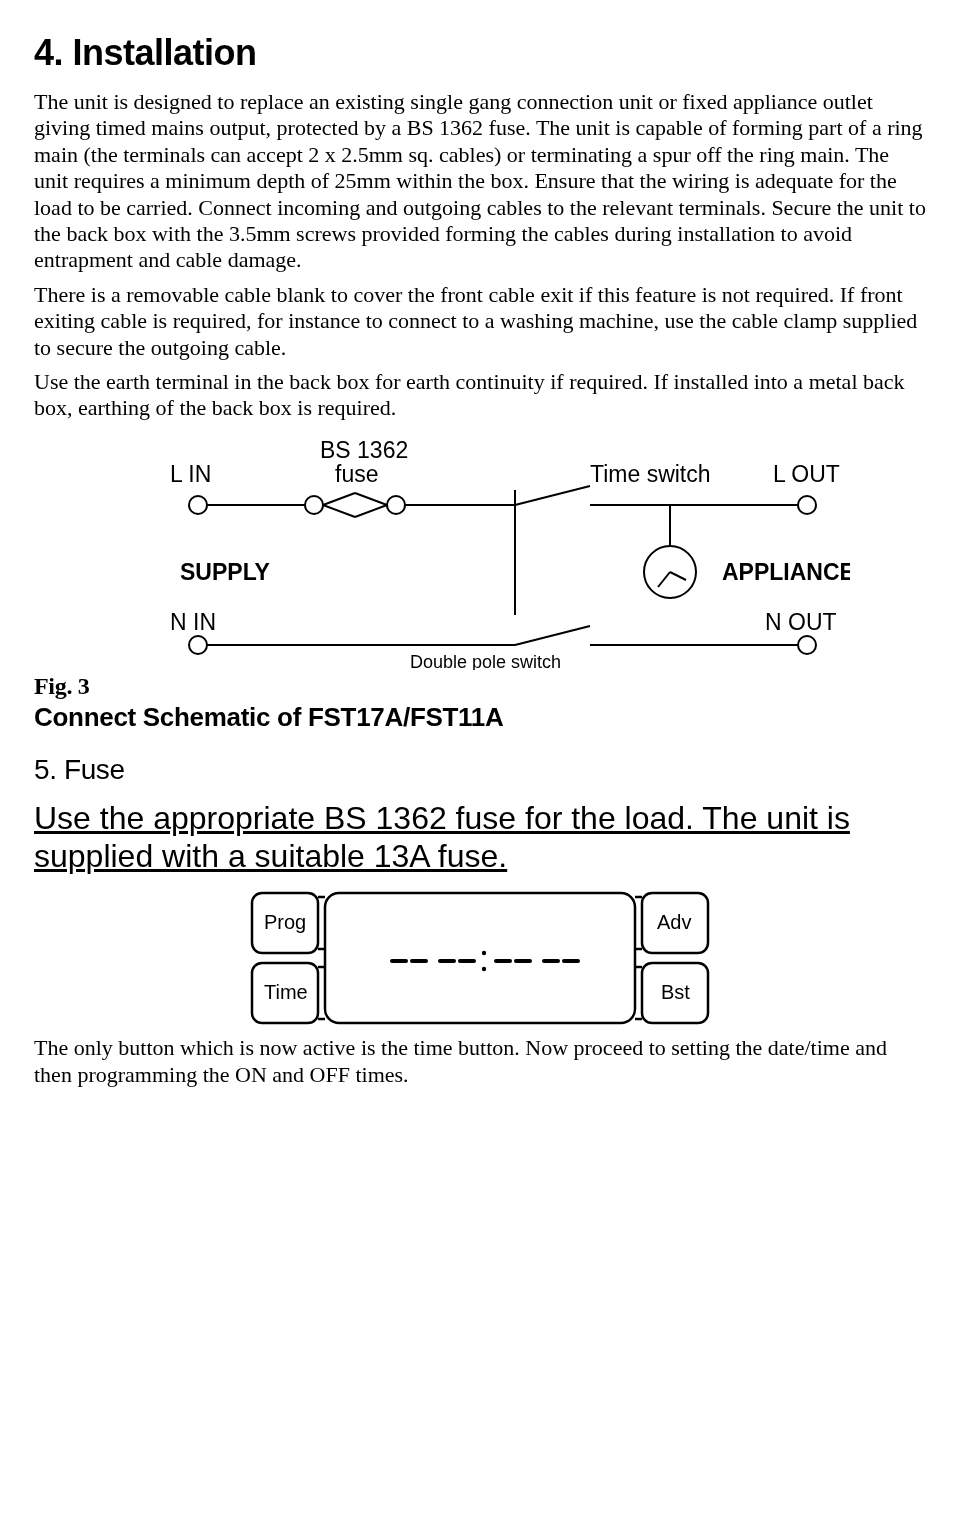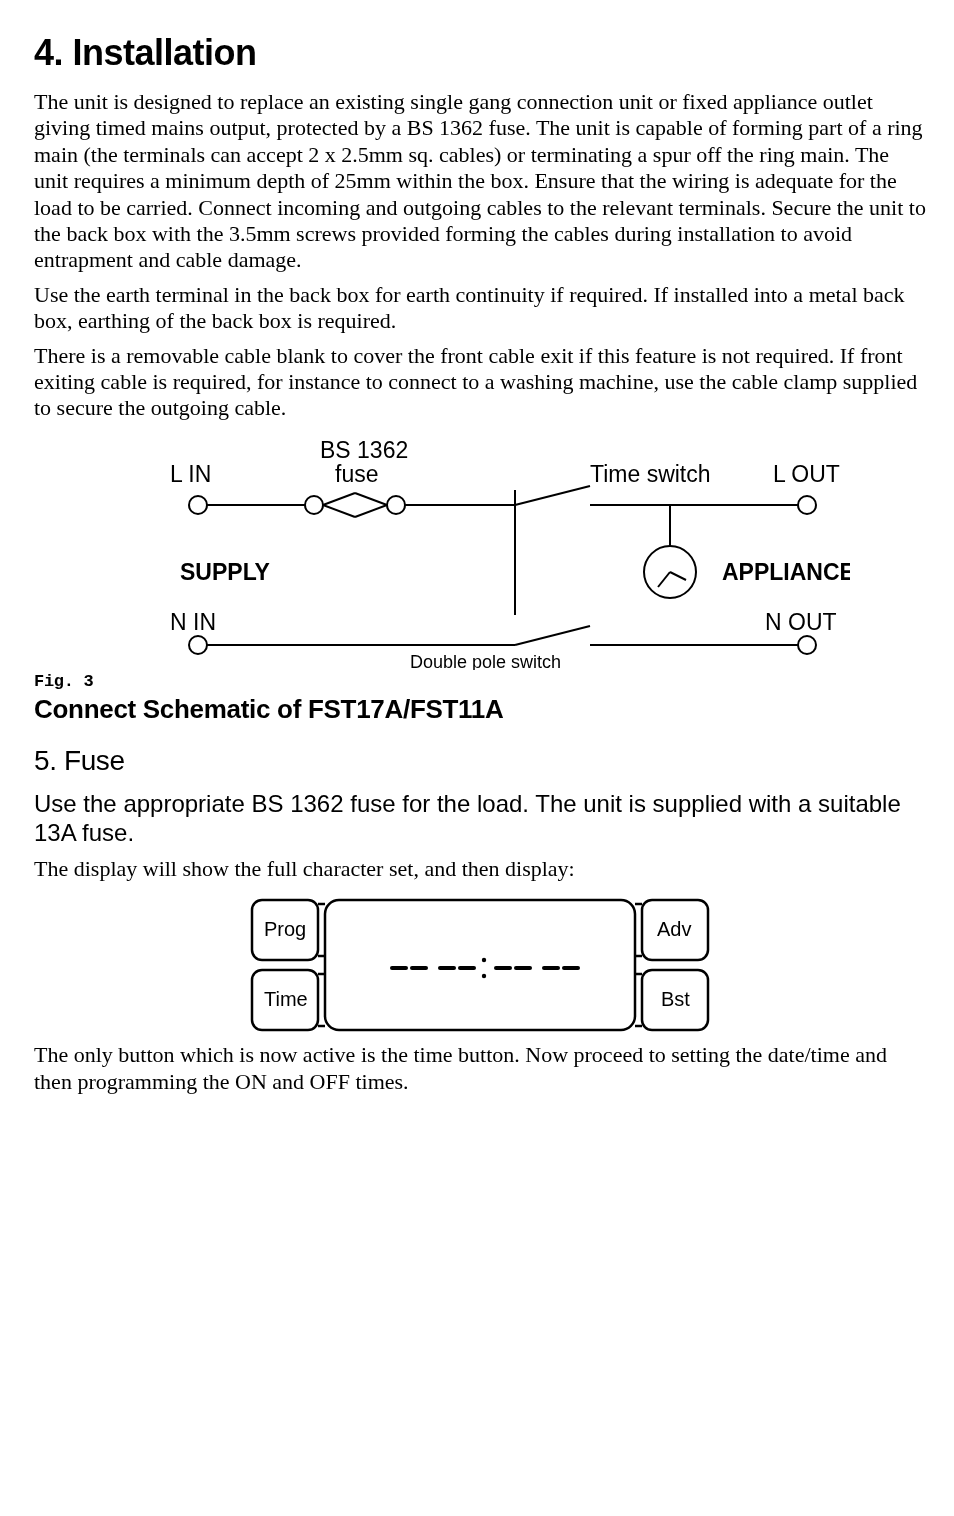--- a/index.html
+++ b/index.html
@@ -23,42 +23,43 @@
     letter-spacing: -0.5px;
   }
   h2.sub-heading {
     font-family: Arial, Helvetica, sans-serif;
     font-weight: 400;
     font-size: 28px;
     margin: 18px 0 12px 0;
     letter-spacing: -0.4px;
   }
   .fig-label {
-    font-family: Liberation Mono, monospace;
+    font-family: Liberation Serif, serif;
     font-weight: 900;
-    font-size: 17px;
+    font-size: 24px;
     margin: 0;
     letter-spacing: -0.3px;
   }
   .schematic-title {
     font-family: Arial, Helvetica, sans-serif;
     font-weight: 900;
     font-size: 26px;
     margin: 2px 0 0 0;
     letter-spacing: -0.3px;
   }
   p {
     font-size: 22px;
     margin: 0 0 8px 0;
     font-family: Liberation Serif, serif;
     line-height: 1.2;
   }
   p.fuse {
     font-family: Arial, Helvetica, sans-serif;
-    font-size: 24px;
+    font-size: 32px;
+    text-decoration: underline;
   }
   .svg-wrap {
     display: flex;
     justify-content: center;
     margin: 6px 0 2px 0;
   }
   .schematic-labels text {
     font-family: "Arial Narrow", Arial, sans-serif;
     font-size: 23px;
     fill: #000;
@@ -76,22 +77,22 @@
     font-size: 20px;
     fill: #000;
   }
 </style>
 </head>
 <body>
 
 <div class="page">
   <h2 class="main-heading">4. Installation</h2>
   <p>The unit is designed to replace an existing single gang connection unit or fixed appliance outlet giving timed mains output, protected by a BS 1362 fuse. The unit is capable of forming part of a ring main (the terminals can accept 2 x 2.5mm sq. cables) or terminating a spur off the ring main. The unit requires a minimum depth of 25mm within the box. Ensure that the wiring is adequate for the load to be carried. Connect incoming and outgoing cables to the relevant terminals. Secure the unit to the back box with the 3.5mm screws provided forming the cables during installation to avoid entrapment and cable damage.</p>
+  <p>There is a removable cable blank to cover the front cable exit if this feature is not required. If front exiting cable is required, for instance to connect to a washing machine, use the cable clamp supplied to secure the outgoing cable.</p>
   <p>Use the earth terminal in the back box for earth continuity if required. If installed into a metal back box, earthing of the back box is required.</p>
-  <p>There is a removable cable blank to cover the front cable exit if this feature is not required. If front exiting cable is required, for instance to connect to a washing machine, use the cable clamp supplied to secure the outgoing cable.</p>
 
   <div class="svg-wrap">
     <svg width="740" height="240" viewBox="0 0 740 240">
       <g stroke="#000" stroke-width="2" fill="none">
 
         <circle cx="88" cy="75" r="9"></circle>
 
         <line x1="97" y1="75" x2="195" y2="75"></line>
 
         <circle cx="204" cy="75" r="9"></circle>
@@ -152,21 +153,20 @@
       </g>
     </svg>
   </div>
 
   <p class="fig-label">Fig. 3</p>
   <p class="schematic-title">Connect Schematic of FST17A/FST11A</p>
 
   <h2 class="sub-heading">5. Fuse</h2>
   <p class="fuse">Use the appropriate BS 1362 fuse for the load. The unit is supplied with a suitable 13A fuse.</p>
 
-  <p>The display will show the full character set, and then display:</p>
 
   <div class="svg-wrap">
     <svg width="480" height="150" viewBox="0 0 480 150">
       <g stroke="#000" stroke-width="2.5" fill="none">
 
         <rect x="85" y="10" width="310" height="130" rx="14"></rect>
 
         <rect x="12" y="10" width="66" height="60" rx="10"></rect>
         <rect x="12" y="80" width="66" height="60" rx="10"></rect>
 

